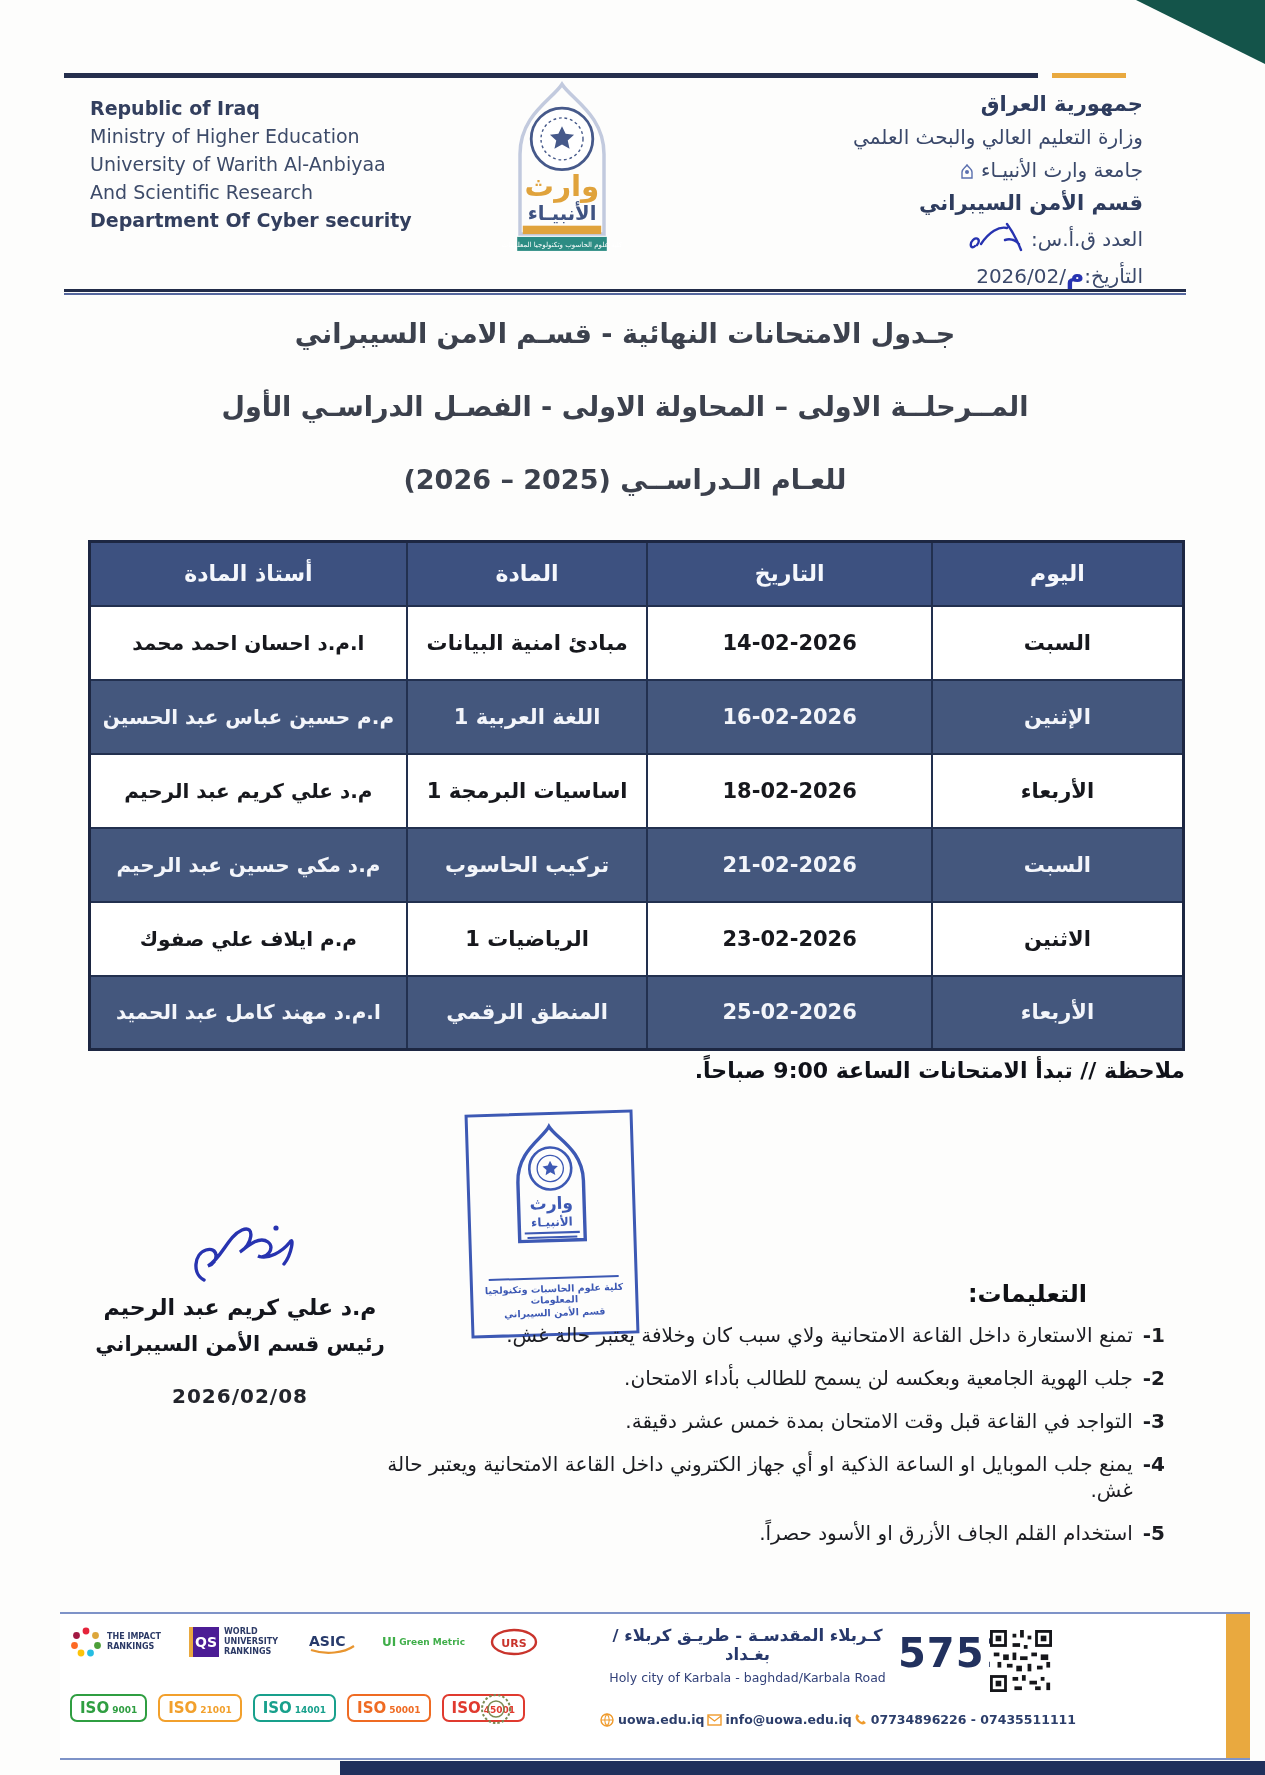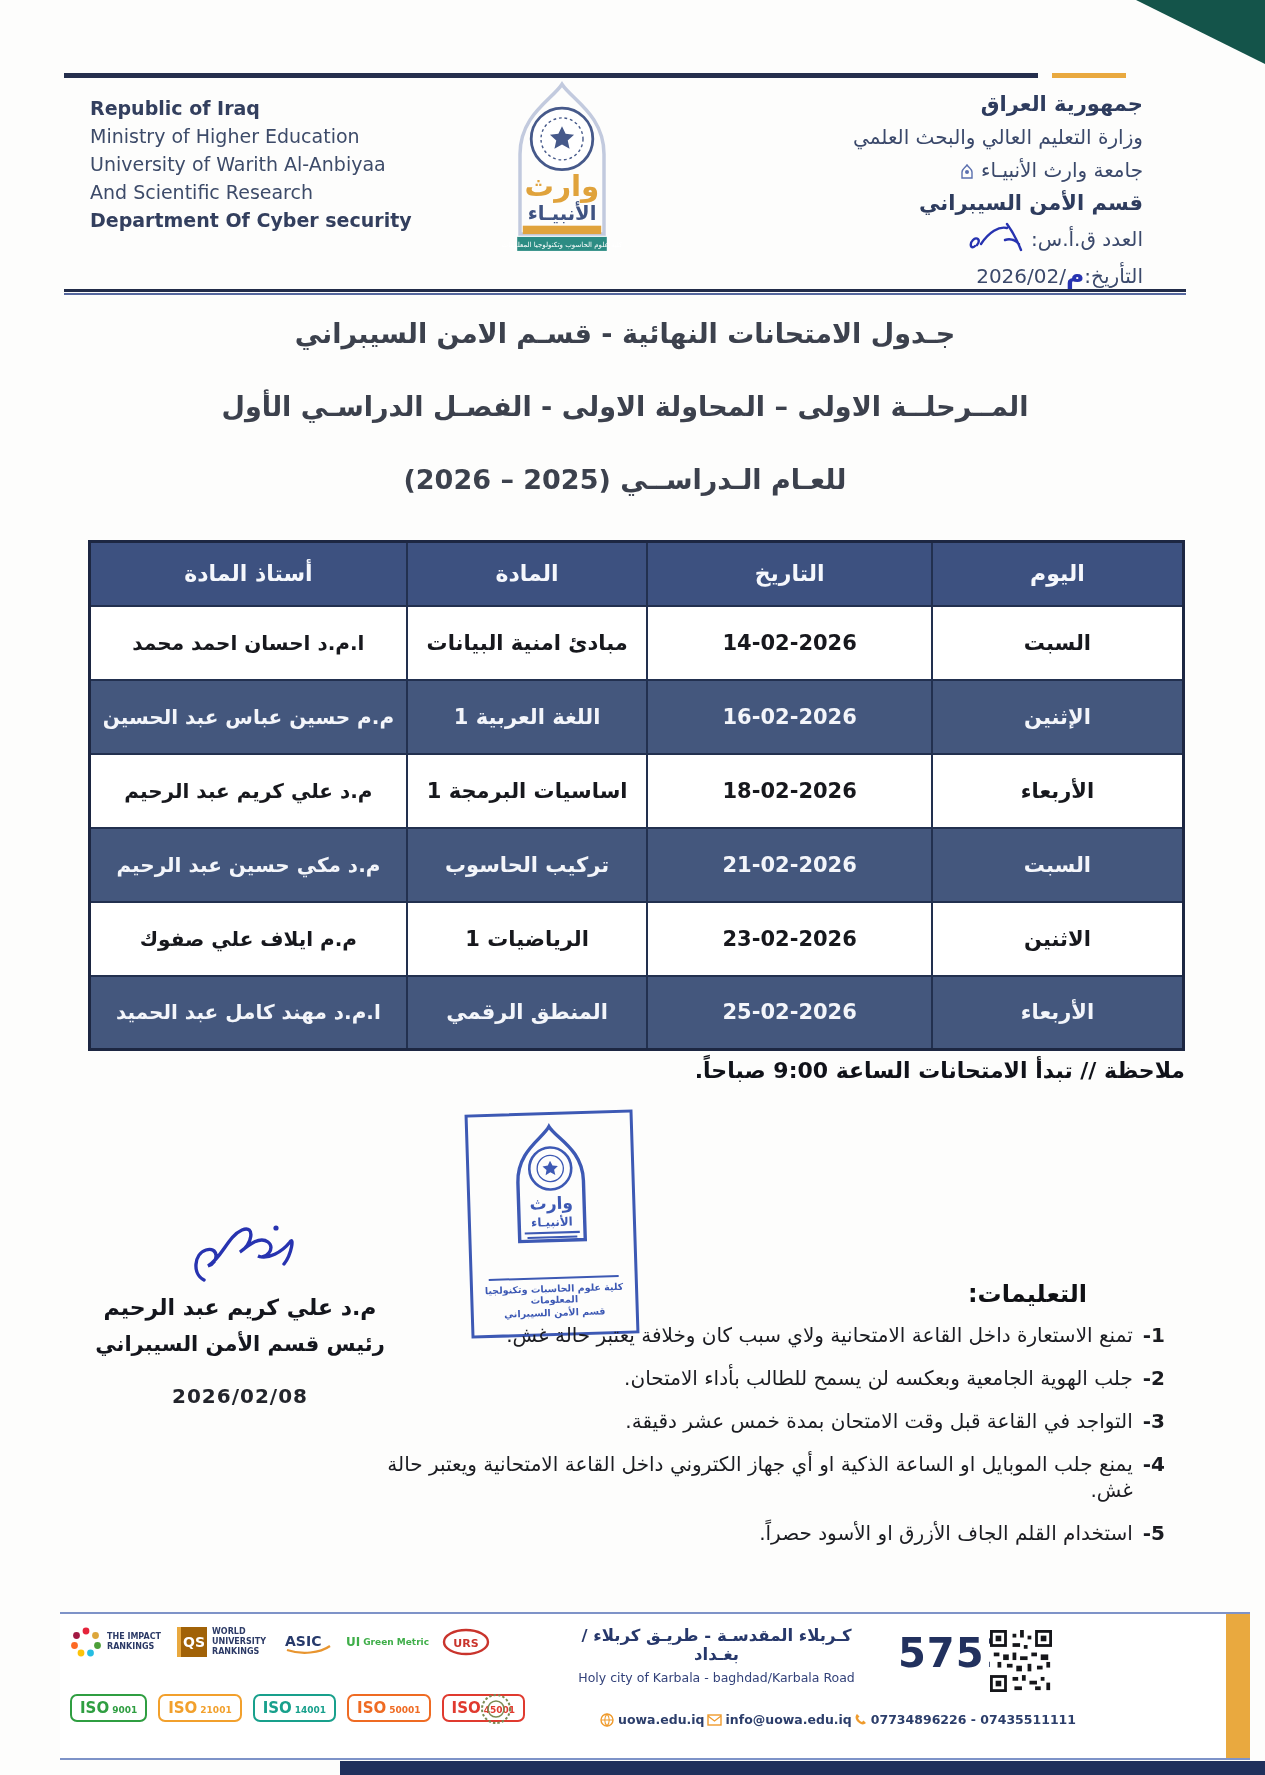--- a/index.html
+++ b/index.html
@@ -61,34 +61,34 @@
   
   .inst-heading{position:absolute;right:178px;top:1280px;direction:rtl;font-size:24px;font-weight:bold;color:#101115;}
   .inst-list{position:absolute;right:100px;top:1322px;width:780px;list-style:none;margin:0;padding:0;direction:rtl;}
   .inst-list li{display:flex;direction:rtl;font-size:20px;line-height:26px;color:#1b1c21;margin-bottom:17px;font-weight:500;}
   .inst-list .inum{margin-left:10px;font-weight:bold;white-space:nowrap;}
   .inst-list .itext{text-align:right;}
   
   .footer{position:absolute;top:1612px;left:60px;width:1190px;height:148px;
     border-top:2px solid #7e93c8;border-bottom:2px solid #7e93c8;box-sizing:border-box;background:#fff;}
   .gold-bar{position:absolute;right:0;top:0;bottom:0;width:24px;background:#e9a93f;}
-  .rank-row{position:absolute;left:10px;top:12px;display:flex;align-items:center;gap:12px;}
+  .rank-row{position:absolute;left:10px;top:12px;display:flex;align-items:center;gap:24px;}
   .rank-item{display:flex;align-items:center;gap:5px;}
   .rank-label{font-size:8px;font-weight:bold;color:#2c3a66;line-height:10px;width:58px;}
-  .qs-box{width:30px;height:30px;background:#a16207;color:#fff;font-weight:bold;font-size:14px;
+  .qs-box{width:30px;height:30px;background:#4c1d95;color:#fff;font-weight:bold;font-size:14px;
     display:flex;align-items:center;justify-content:center;border-left:4px solid #e9a93f;box-sizing:border-box;}
   .gm{display:flex;align-items:center;gap:3px;}
   .gm-ui{font-size:12px;font-weight:bold;color:#3fae49;}
   .gm-txt{font-size:9px;font-weight:bold;color:#3fae49;line-height:10px;}
   .iso-row{position:absolute;left:10px;top:80px;display:flex;align-items:center;gap:11px;}
   .iso-badge{display:flex;align-items:baseline;gap:3px;border:2.5px solid;border-radius:7px;
     padding:3px 8px;background:#fff;}
   .iso-word{font-size:15px;font-weight:bold;}
   .iso-num{font-size:9px;font-weight:bold;}
-  .f-address{position:absolute;left:514px;top:12px;width:285px;text-align:center;direction:rtl;}
+  .f-address{position:absolute;left:545px;top:12px;width:285px;text-align:center;direction:rtl;}
   .f-address-ar{font-size:16.5px;font-weight:bold;color:#27386b;}
   .f-address-en{font-size:12.5px;color:#33427a;margin-top:6px;direction:ltr;}
   .f-phone{position:absolute;left:838px;top:16px;display:flex;align-items:center;gap:8px;}
   .f-phone-num{font-size:40px;font-weight:bold;color:#22315e;letter-spacing:1px;}
   .f-contacts{position:absolute;left:540px;top:98px;display:flex;align-items:center;gap:2px;
     font-size:12.5px;font-weight:bold;color:#2c3e6b;white-space:nowrap;}
   .f-contacts .ci{display:flex;align-items:center;gap:4px;}
   .qr{position:absolute;left:930px;top:16px;}
   .bottom-strip{position:absolute;left:340px;top:1761px;width:925px;height:14px;background:#20305c;}
 </style>

